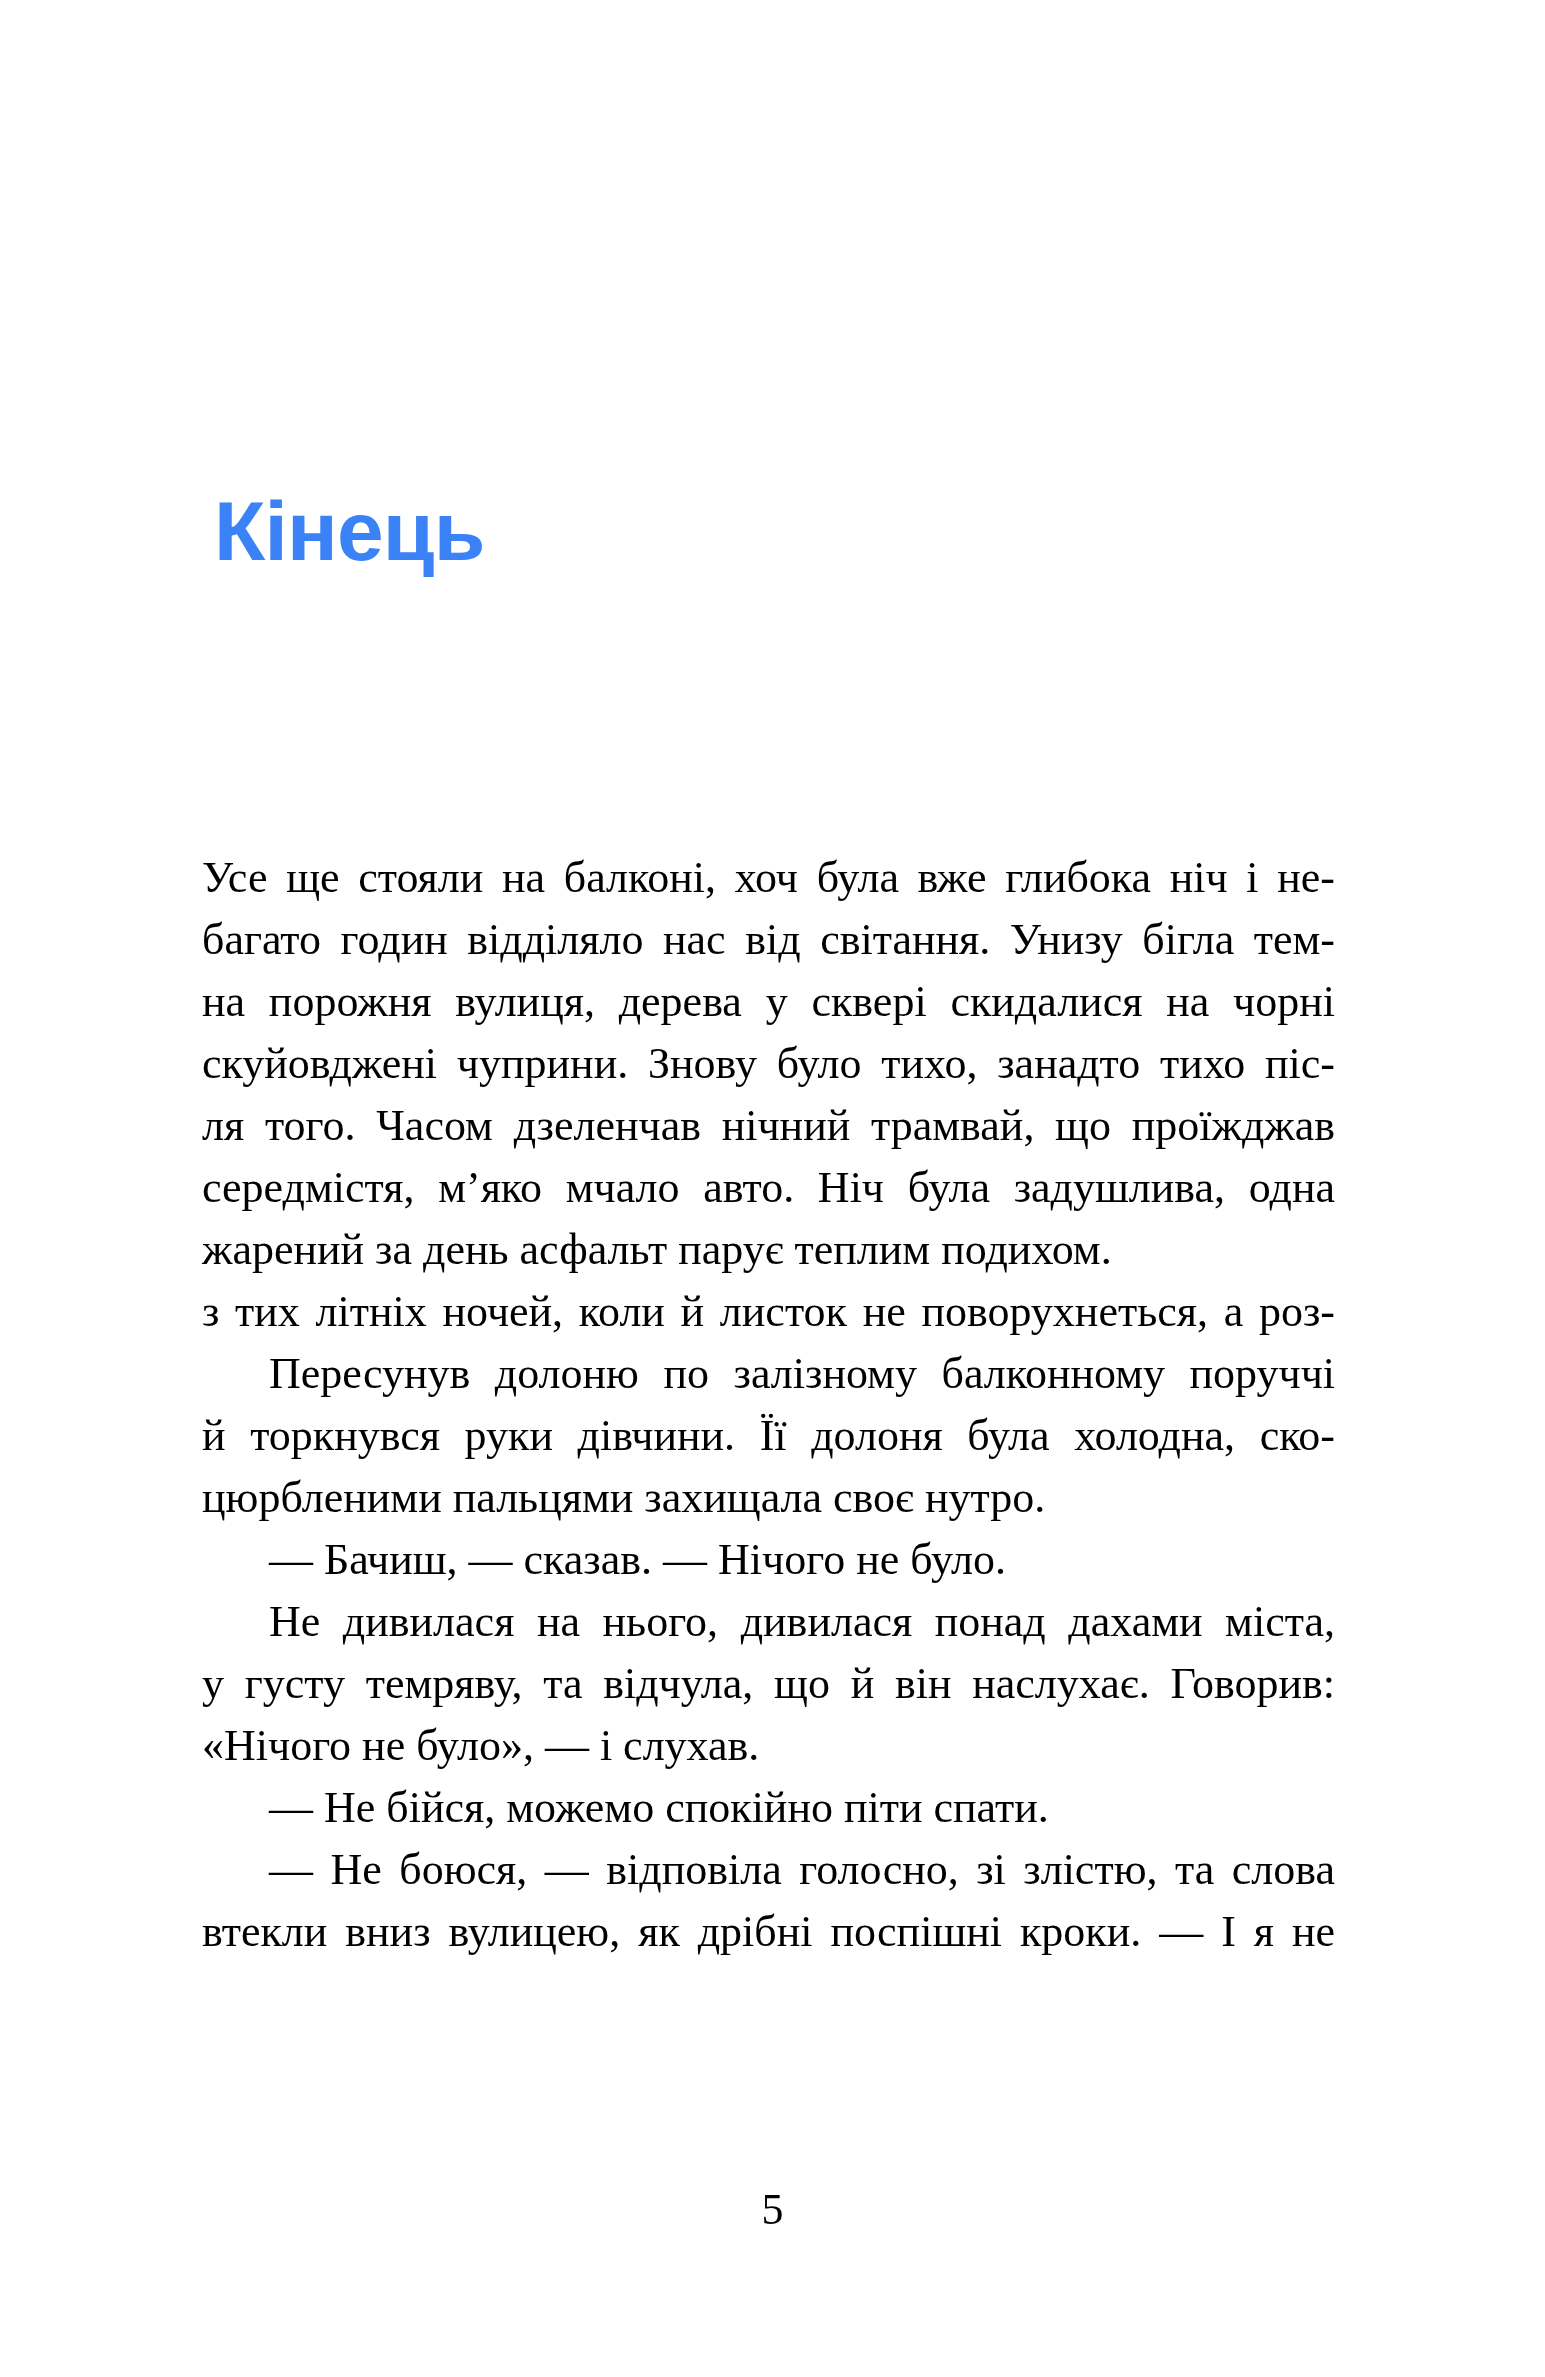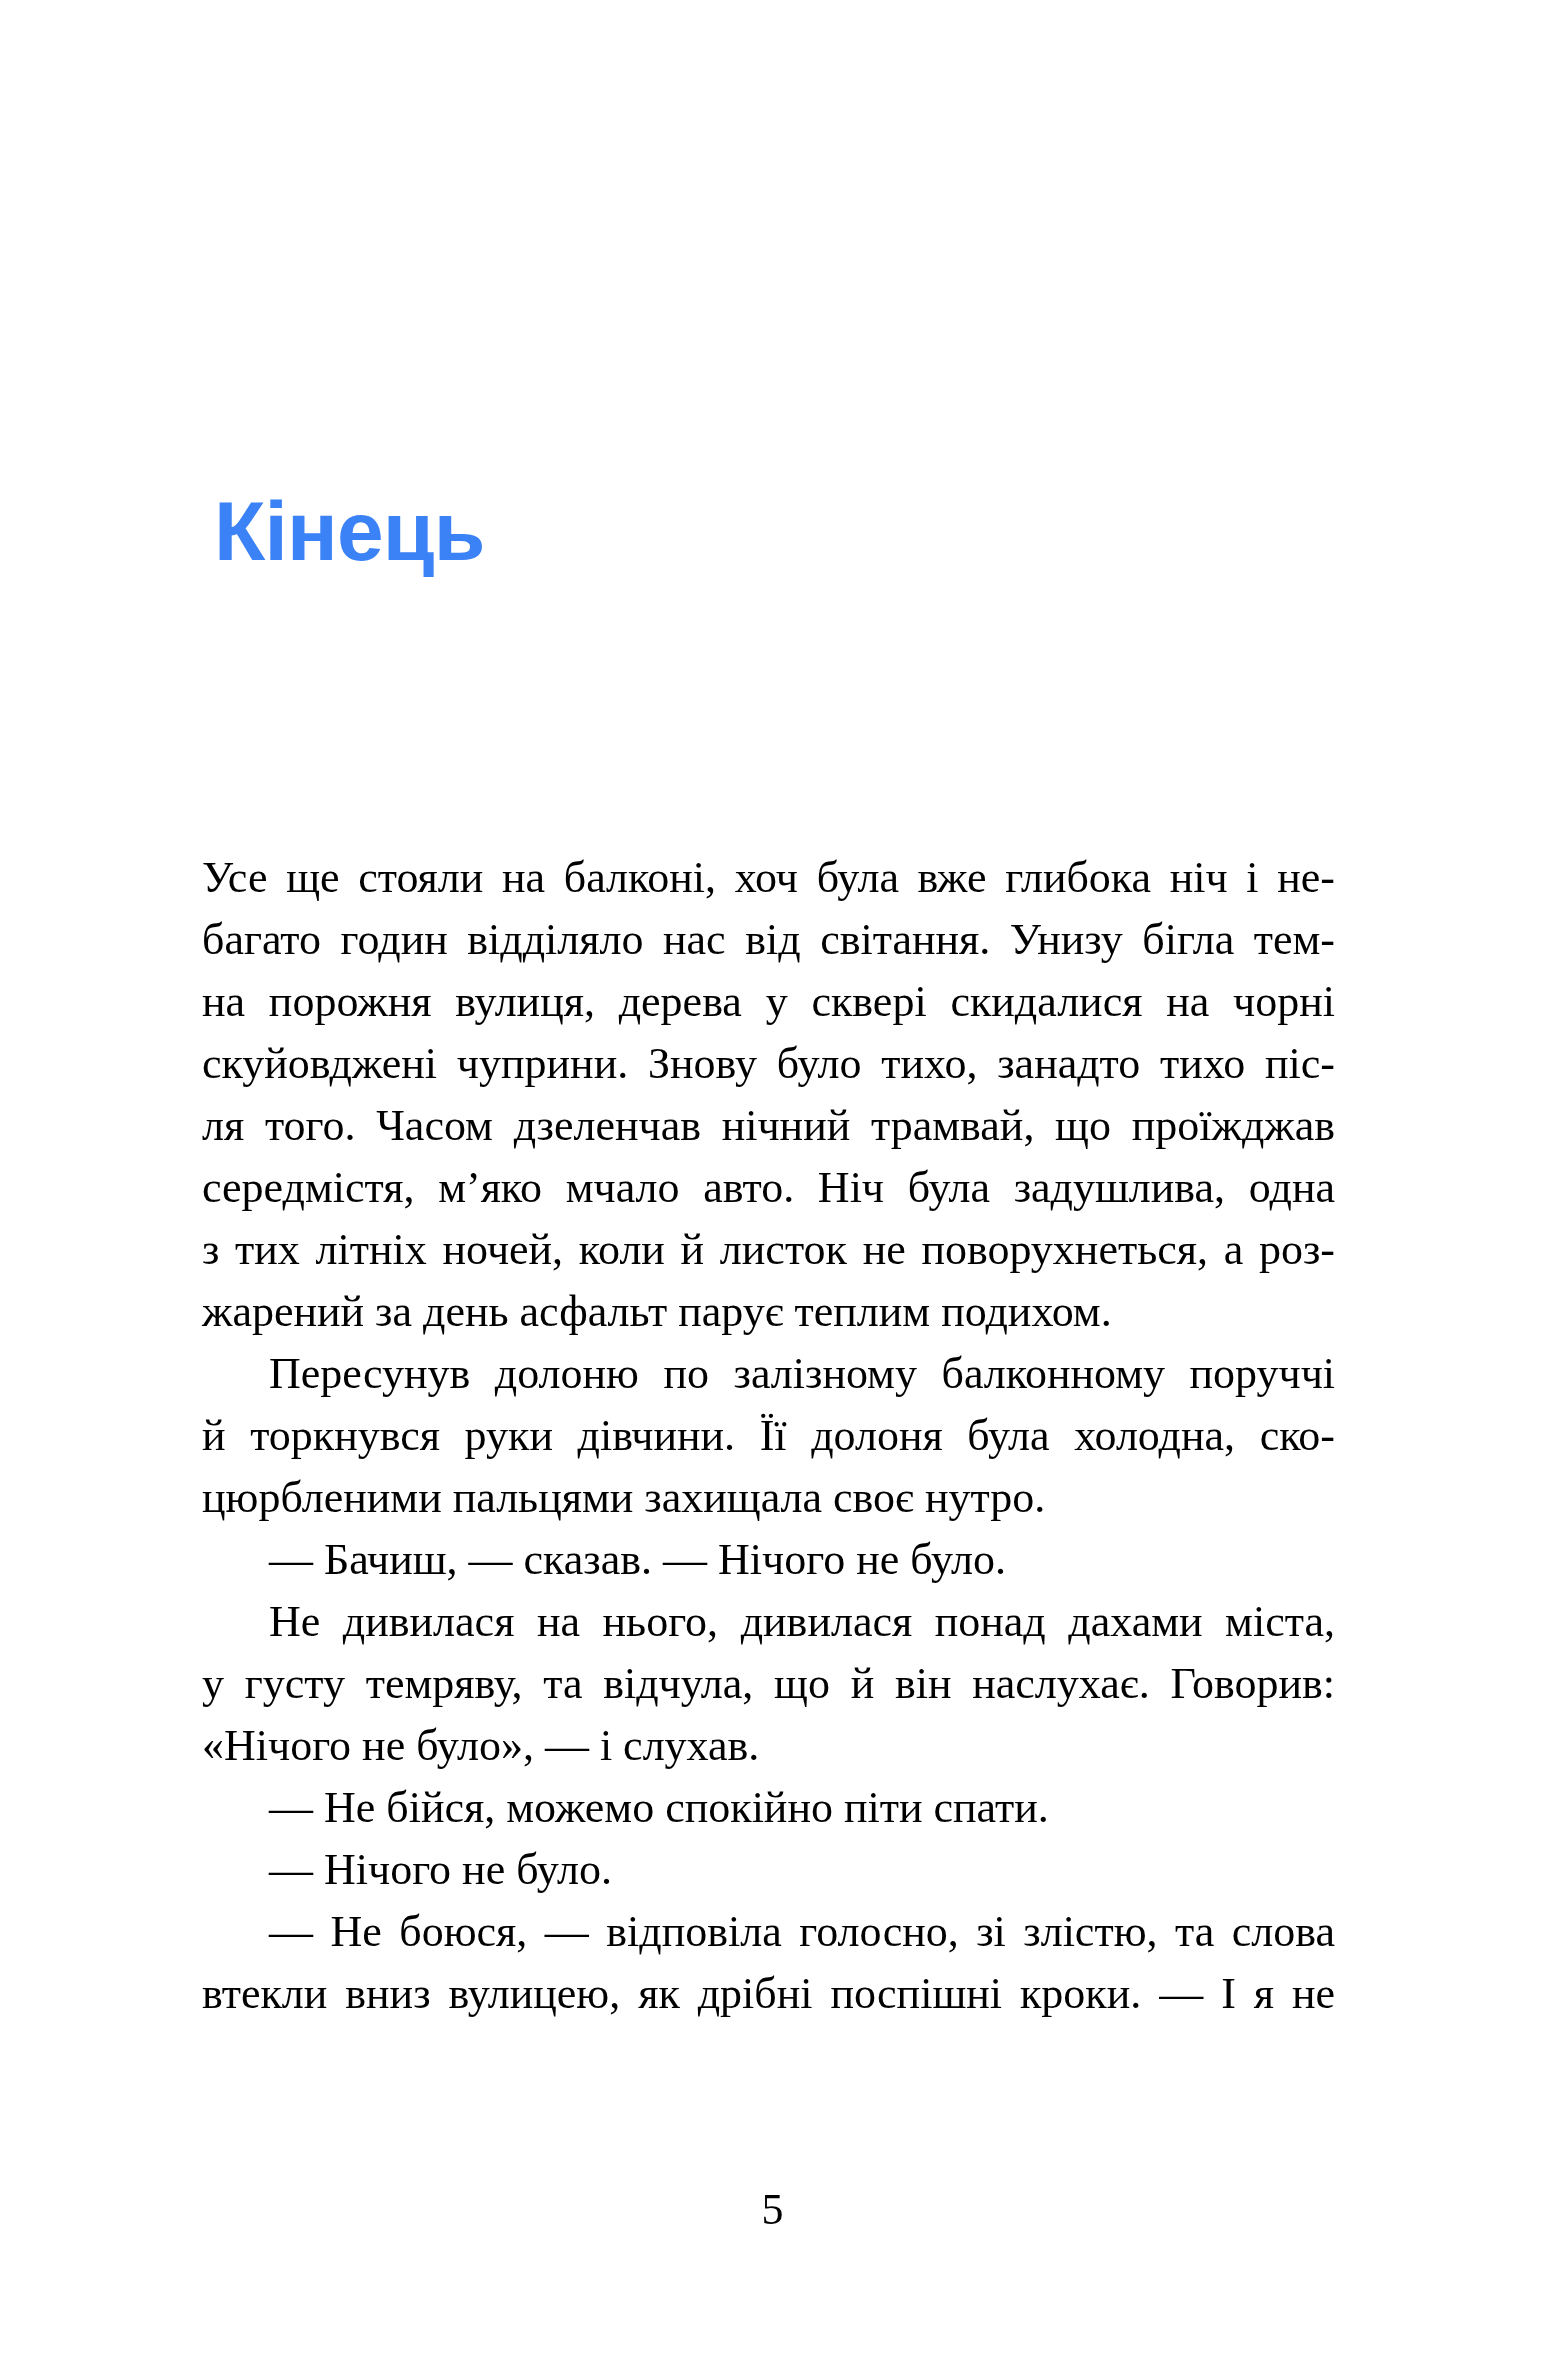--- a/index.html
+++ b/index.html
@@ -71,31 +71,30 @@
 
   <h1 class="chapter-title">Кінець</h1>
 
   <div class="body-text">
     <div class="ln j">Усе ще стояли на балконі, хоч була вже глибока ніч і не-</div>
     <div class="ln j">багато годин відділяло нас від світання. Унизу бігла тем-</div>
     <div class="ln j">на порожня вулиця, дерева у сквері скидалися на чорні</div>
     <div class="ln j">скуйовджені чуприни. Знову було тихо, занадто тихо піс-</div>
     <div class="ln j">ля того. Часом дзеленчав нічний трамвай, що проїжджав</div>
     <div class="ln j">середмістя, м’яко мчало авто. Ніч була задушлива, одна</div>
+    <div class="ln">жарений за день асфальт парує теплим подихом.</div>
     <div class="ln j">з тих літніх ночей, коли й листок не поворухнеться, а роз-</div>
-    <div class="ln">жарений за день асфальт парує теплим подихом.</div>
     <div class="ln j i">Пересунув долоню по залізному балконному поруччі</div>
     <div class="ln j">й торкнувся руки дівчини. Її долоня була холодна, ско-</div>
     <div class="ln">цюрбленими пальцями захищала своє нутро.</div>
     <div class="ln i">— Бачиш, — сказав. — Нічого не було.</div>
     <div class="ln j i">Не дивилася на нього, дивилася понад дахами міста,</div>
     <div class="ln j">у густу темряву, та відчула, що й він наслухає. Говорив:</div>
     <div class="ln">«Нічого не було», — і слухав.</div>
     <div class="ln i">— Не бійся, можемо спокійно піти спати.</div>
-    <div class="ln i">— Нічого не було.</div>
     <div class="ln j i">— Не боюся, — відповіла голосно, зі злістю, та слова</div>
     <div class="ln j">втекли вниз вулицею, як дрібні поспішні кроки. — І я не</div>
   </div>
 
   <div class="page-number">5</div>
 
 </div>
 
 
 </body></html>

